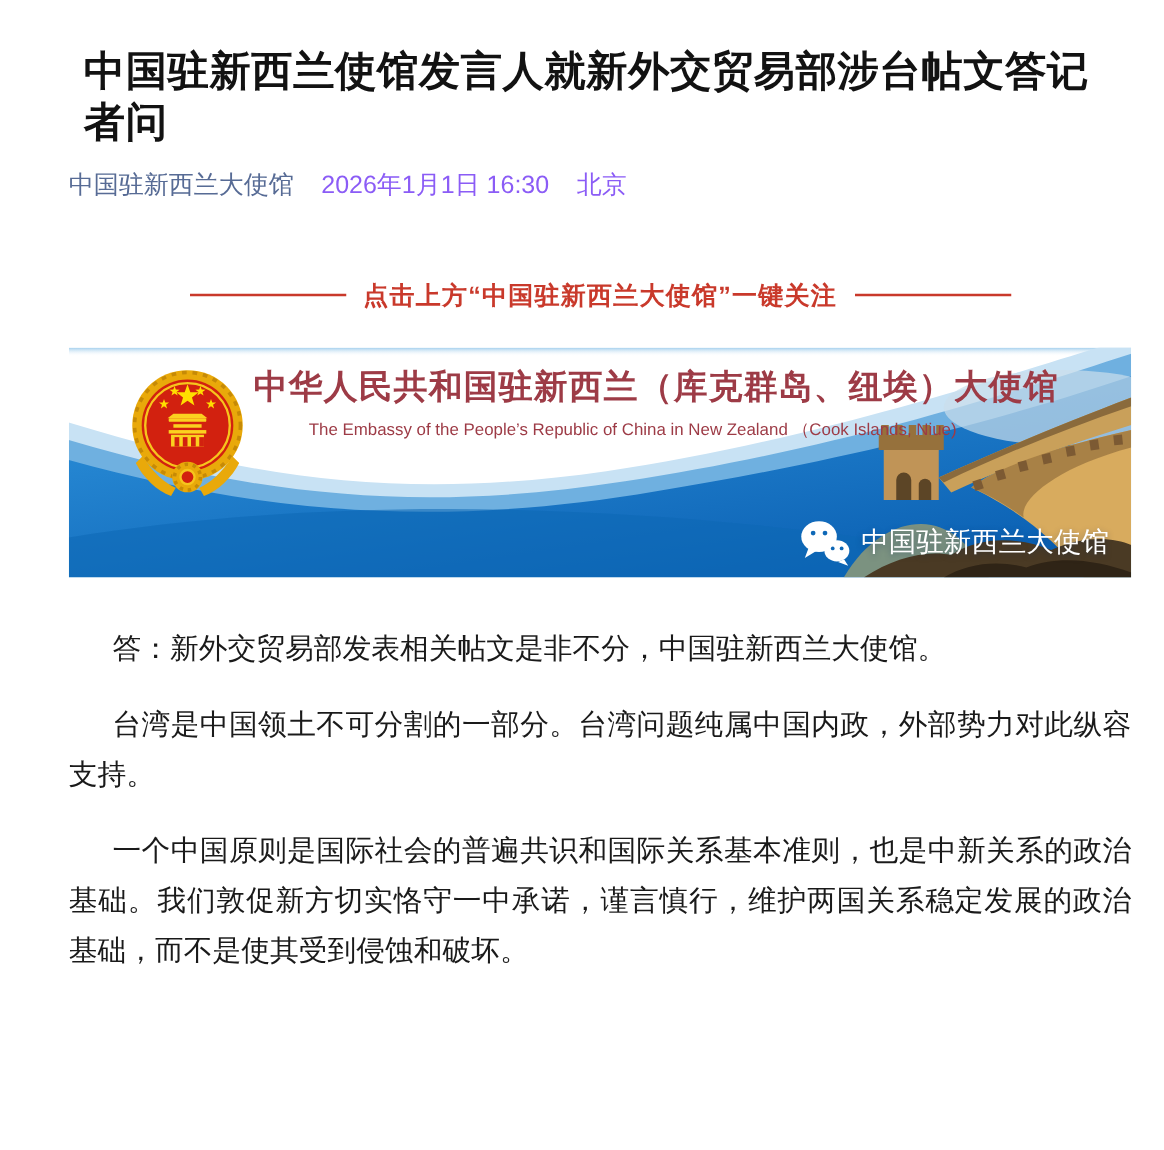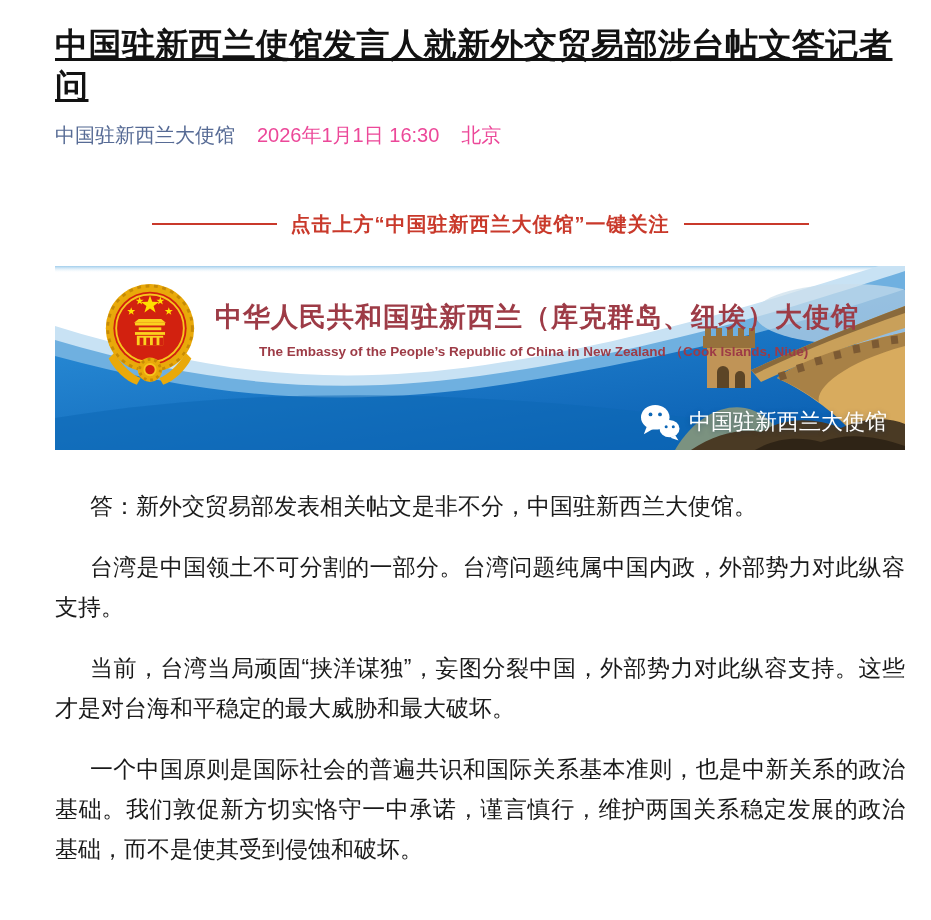--- a/index.html
+++ b/index.html
@@ -1,37 +1,37 @@
 <!DOCTYPE html>
 <html><head>
 <meta charset="utf-8">
 <style>
   * { box-sizing: border-box; }
   html,body { margin:0; padding:0; background:#ffffff; }
   body { font-family:"Liberation Sans", sans-serif; }
   .page { width:931px; min-height:920px; padding:24px 26px 10px 55px; }
 
   .title {
-    margin:0; font-size:33px; font-weight:700; color:#121212;
-    line-height:1.25; letter-spacing:0.5px;text-decoration:underline;
+    margin:12px; font-size:33px; font-weight:700; color:#121212;
+    line-height:1.25; letter-spacing:0.5px;
   }
   .meta { margin-top:15px; display:flex; align-items:center; gap:22px; font-size:20px; }
   .account { color:#576b95; cursor:pointer; }
-  .meta-gray { color:#ec4899; }
+  .meta-gray { color:#8b5cf6; }
 
   .follow { margin-top:62px; display:flex; align-items:center; justify-content:center; gap:14px; }
   .follow .dash { height:2px; width:125px; background:#c9392b; }
   .follow .txt { font-size:20px; font-weight:700; color:#c9392b; letter-spacing:1px; white-space:nowrap; }
 
   .banner { position:relative; margin-top:28px; width:850px; height:184px; overflow:hidden; background:#fff; }
   .banner .bg { position:absolute; left:0; top:0; }
   .emblem { position:absolute; left:48px; top:13px; width:94px; height:108px; }
-  .banner-text { position:absolute; left:148px; top:33px; width:640px; color:#9d3b46;margin-left:12px; }
+  .banner-text { position:absolute; left:148px; top:13px; width:640px; color:#9d3b46; }
   .banner-title { font-size:27px; font-weight:700; letter-spacing:1px; white-space:nowrap; }
-  .banner-sub { margin-top:8px; padding-left:44px; font-size:13.5px; font-weight:700; white-space:nowrap; }
+  .banner-sub { margin-top:8px; padding-left:44px; font-size:13.5px; font-weight:400; white-space:nowrap; }
   .watermark { position:absolute; right:18px; bottom:9px; display:flex; align-items:center; gap:8px;
     color:#ffffff; font-size:22px; text-shadow:0 1px 5px rgba(0,40,90,.35); }
   .watermark svg { display:block; }
 
   .content { margin-top:36px; color:#1a1a1a; font-size:23px; line-height:40px; }
   .content p { margin:0 0 21px 0; text-indent:35px; text-align:justify; }
 </style>
 </head>
 <body>
 
@@ -155,17 +155,16 @@
         </defs>
         <rect width="44" height="40" fill="#ffffff" mask="url(#wmask)"></rect>
       </svg>
       <span>中国驻新西兰大使馆</span>
     </div>
   </div>
 
   <div class="content">
     <p>答：新外交贸易部发表相关帖文是非不分，中国驻新西兰大使馆。</p>
     <p>台湾是中国领土不可分割的一部分。台湾问题纯属中国内政，外部势力对此纵容支持。</p>
-    <p>当前，台湾当局顽固“挟洋谋独”，妄图分裂中国，外部势力对此纵容支持。这些才是对台海和平稳定的最大威胁和最大破坏。</p>
     <p>一个中国原则是国际社会的普遍共识和国际关系基本准则，也是中新关系的政治基础。我们敦促新方切实恪守一中承诺，谨言慎行，维护两国关系稳定发展的政治基础，而不是使其受到侵蚀和破坏。</p>
   </div>
 
 </div>
 
 </body></html>

